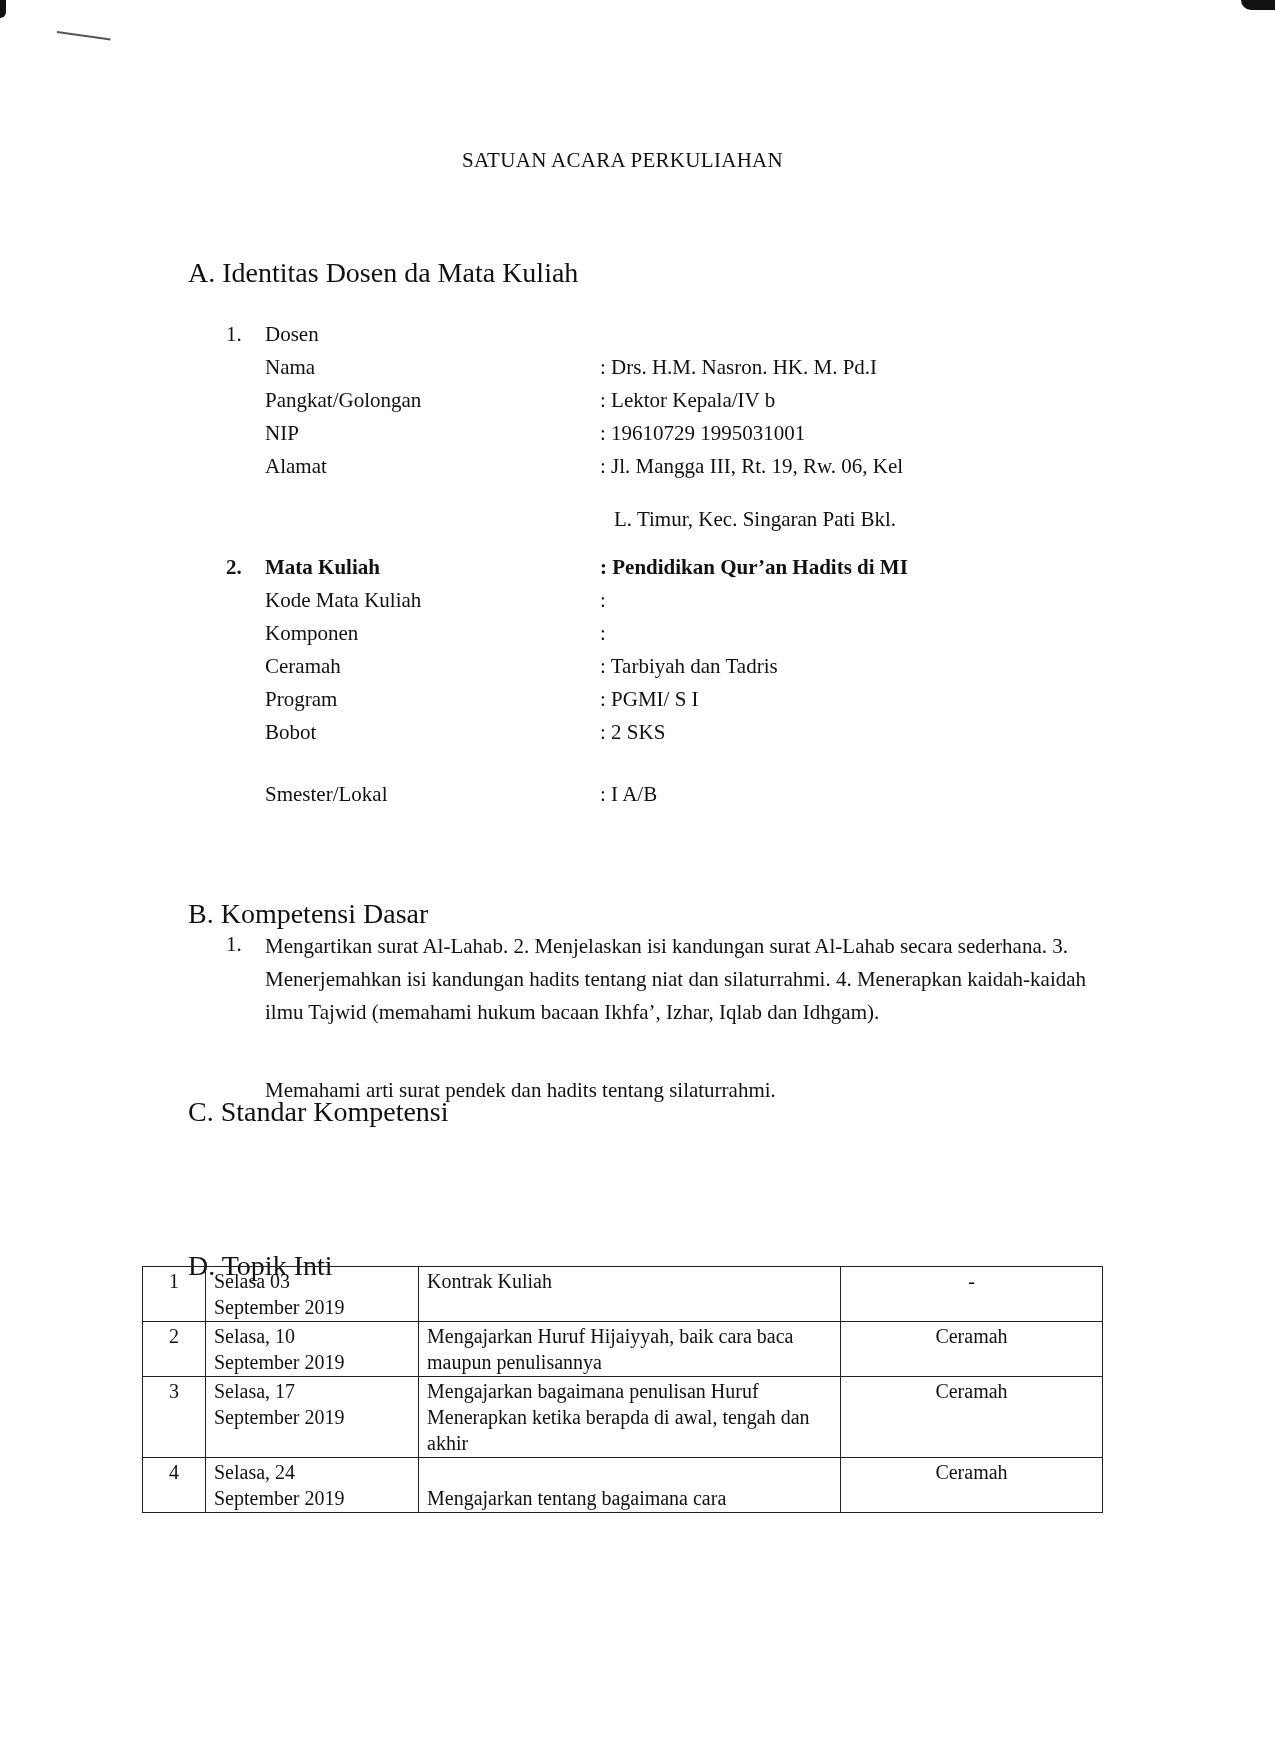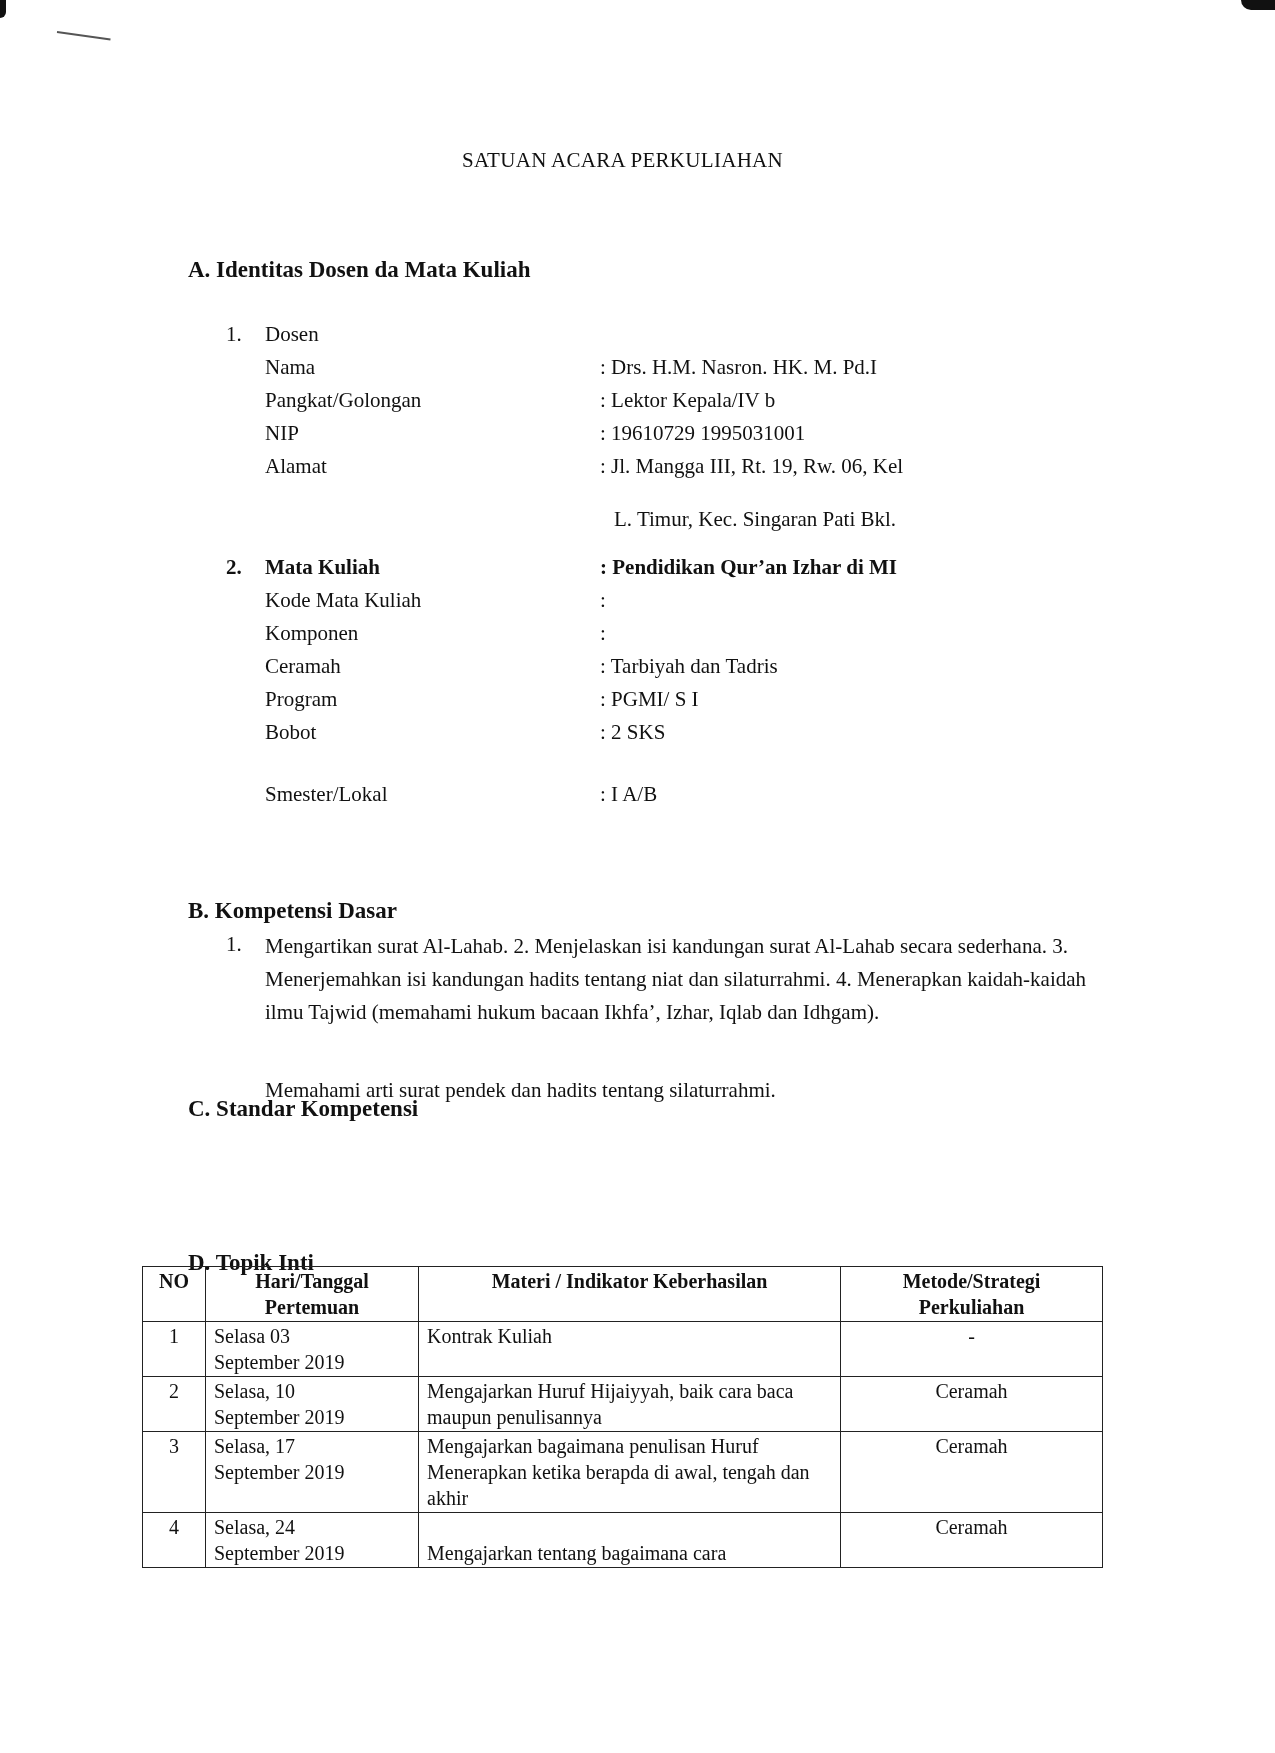--- a/index.html
+++ b/index.html
@@ -6,21 +6,21 @@
   body { width: 1275px; height: 1753px; position: relative; overflow: hidden;
          font-family: "Liberation Serif", "DejaVu Serif", serif; color: #111; }
   .scan-line { position: absolute; left: 57px; top: 31px; width: 54px; height: 2px;
                background: #555; transform: rotate(8deg); transform-origin: left center; }
   .corner-left { position: absolute; left: 0; top: 0; width: 6px; height: 18px; background: #111;
                  border-bottom-right-radius: 6px; }
   .corner-right { position: absolute; right: 0; top: 0; width: 34px; height: 10px; background: #111;
                   border-bottom-left-radius: 12px; }
   .title { position: absolute; top: 148px; left: 0; width: 1245px; text-align: center;
            font-size: 21px; letter-spacing: 0.3px; }
-  .sec-h { position: absolute; font-weight: bold; font-size: 23px; }
+  .sec-h { position: absolute; font-weight: normal; font-size: 28px; }
   .row { position: absolute; font-size: 21px; }
   .lbl { position: absolute; left: 265px; }
   .val { position: absolute; left: 600px; white-space: nowrap; }
   .num { position: absolute; left: 226px; }
   .bold { font-weight: bold; }
   .para { position: absolute; left: 265px; width: 830px; font-size: 21px; line-height: 33px; }
   .para-num { position: absolute; left: 226px; font-size: 21px; }
   table.topik { position: absolute; left: 142px; top: 1266px; width: 961px;
                 border-collapse: collapse; font-size: 20px; }
   table.topik th, table.topik td { border: 1.5px solid #222; vertical-align: top;
@@ -62,21 +62,21 @@
   <span class="lbl">Alamat</span>
   <span class="val">: Jl. Mangga III, Rt. 19, Rw. 06, Kel</span>
 </div>
 <div class="row" style="top:487px; left:0; width:1275px;">
   <span class="val" style="left:614px;margin-top:20px;">L. Timur, Kec. Singaran Pati Bkl.</span>
 </div>
 
 <div class="row bold" style="top:555px; left:0; width:1275px;">
   <span class="num">2.</span>
   <span class="lbl">Mata Kuliah</span>
-  <span class="val">: Pendidikan Qur’an Izhar di MI</span>
+  <span class="val">: Pendidikan Qur’an Hadits di MI</span>
 </div>
 <div class="row" style="top:588px; left:0; width:1275px;">
   <span class="lbl">Kode Mata Kuliah</span>
   <span class="val">:</span>
 </div>
 <div class="row" style="top:621px; left:0; width:1275px;">
   <span class="lbl">Komponen</span>
   <span class="val">:</span>
 </div>
 <div class="row" style="top:654px; left:0; width:1275px;">
@@ -100,26 +100,20 @@
 <div class="para-num" style="top:932px;">1.</div>
 <div class="para" style="top:930px;">Mengartikan surat Al-Lahab. 2. Menjelaskan isi kandungan surat Al-Lahab secara sederhana. 3. Menerjemahkan isi kandungan hadits tentang niat dan silaturrahmi. 4. Menerapkan kaidah-kaidah ilmu Tajwid (memahami hukum bacaan Ikhfa’, Izhar, Iqlab dan Idhgam).</div>
 
 <div class="sec-h" style="left:188px; top:1096px;">C.  Standar Kompetensi</div>
 <div class="para" style="top:1074px;">Memahami arti surat pendek dan hadits tentang silaturrahmi.</div>
 
 <div class="sec-h" style="left:188px; top:1214px;margin-top:36px;">D. Topik Inti</div>
 
 <table class="topik">
   <tbody>
-      <tr>
-    <th class="c-no">NO</th>
-    <th class="c-date">Hari/Tanggal Pertemuan</th>
-    <th class="c-mat">Materi / Indikator Keberhasilan</th>
-    <th class="c-met">Metode/Strategi Perkuliahan</th>
-  </tr>
   <tr>
     <td class="c-no">1</td>
     <td class="c-date">
           <div>Selasa 03</div>
           <div>September 2019</div>
         </td>
     <td class="c-mat">Kontrak Kuliah</td>
     <td class="c-met">-</td>
   </tr>
   <tr>

